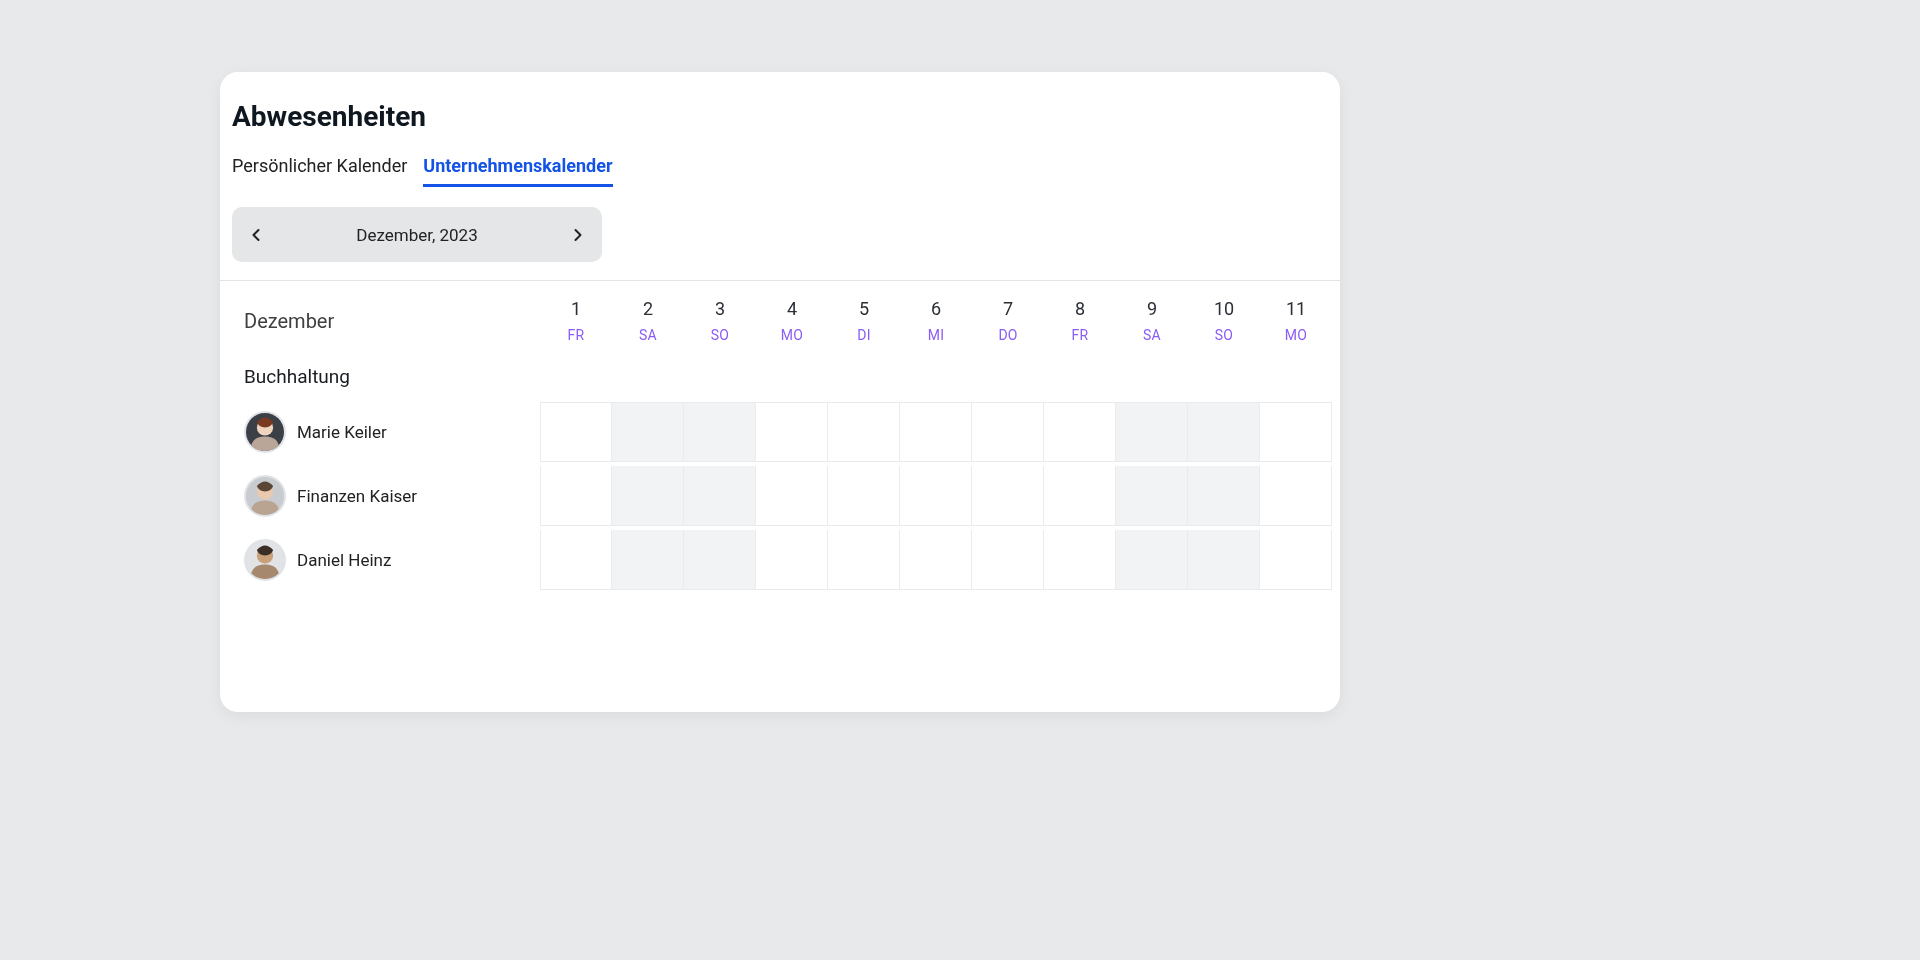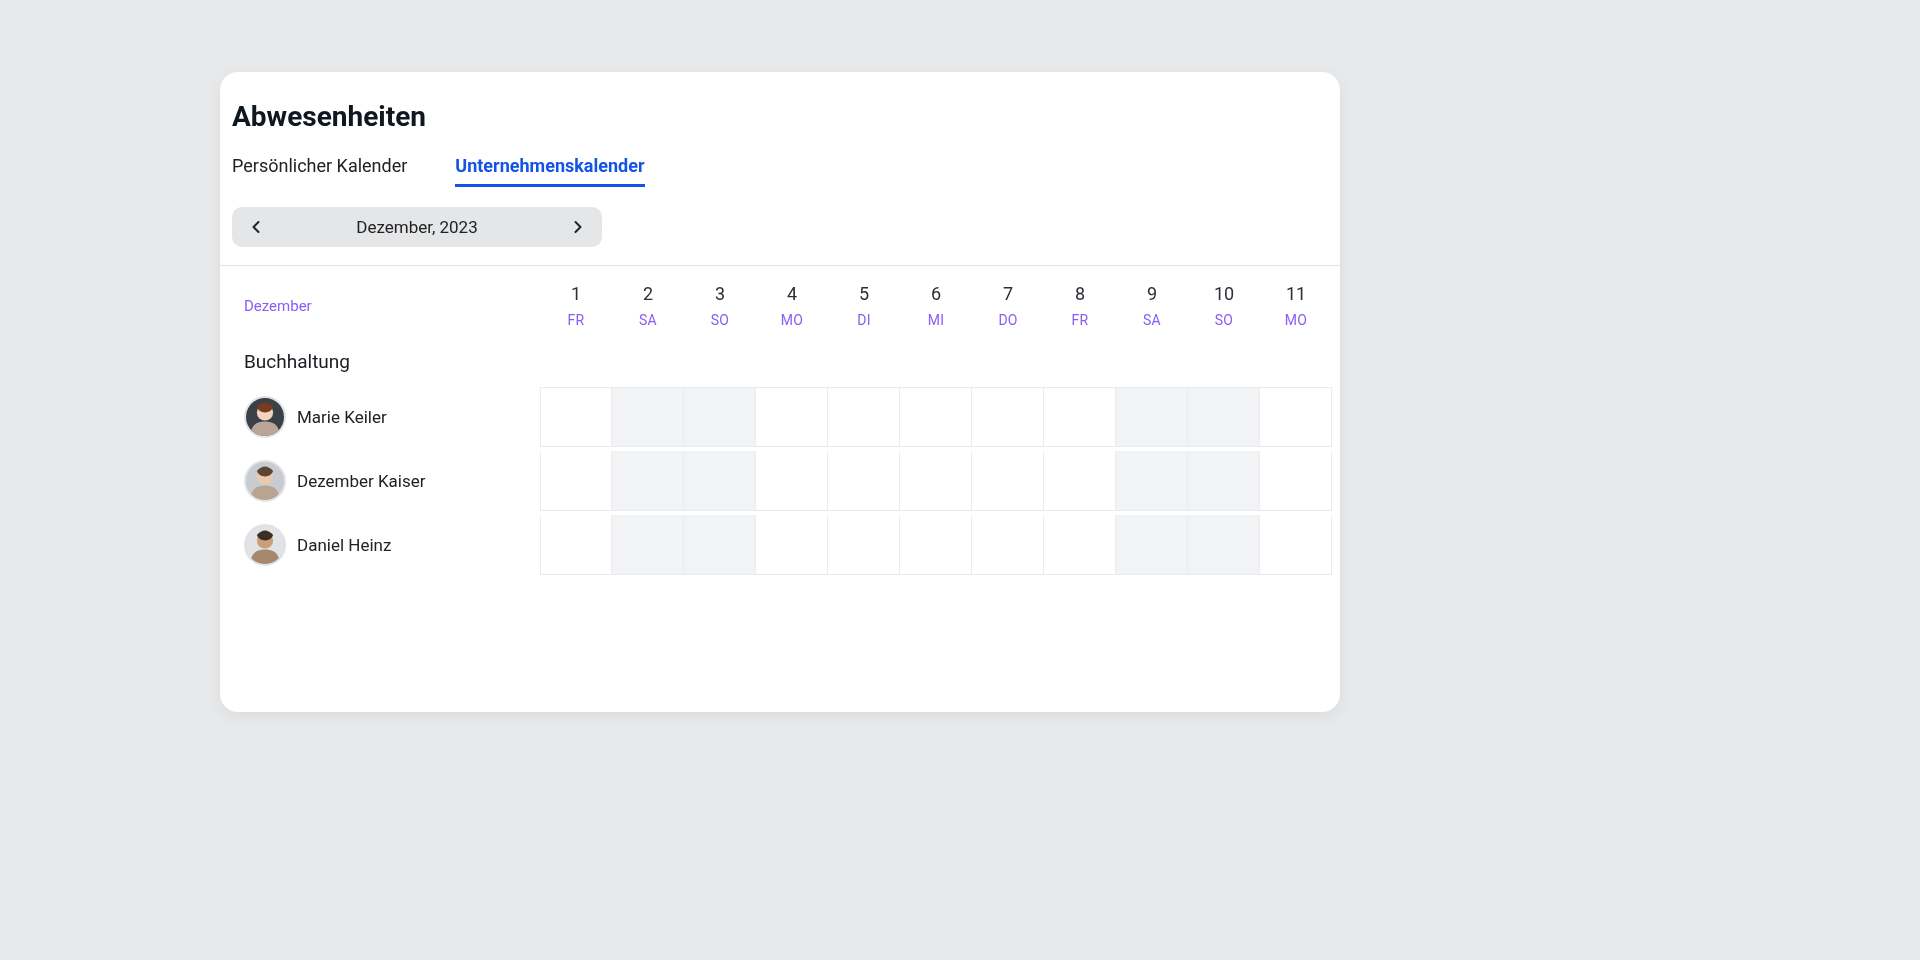--- a/index.html
+++ b/index.html
@@ -24,42 +24,42 @@
     }
     .inner { padding: 28px 0 0 12px; }
     h1.page-title {
       font-size: 28px;
       font-weight: 700;
       color: #0f1720;
       margin-bottom: 22px;
     }
     .tabs {
       display: flex;
-      gap: 48px;
+      gap: 16px;
       margin-bottom: 20px;
       margin-top: 12px;
     }
     .tab {
       font-size: 18px;
       color: #222;
       padding-bottom: 8px;
       cursor: pointer;
       border-bottom: 3px solid transparent;
     }
     .tab.active {
       color: #1353e6;
       border-bottom-color: #1353e6;
       font-weight: 700;
     }
     .month-picker {
       display: inline-flex;
       align-items: center;
       background: #e5e6e8;
       border-radius: 10px;
-      height: 40px;
+      height: 55px;
       width: 370px;
       justify-content: space-between;
       padding: 0 10px;
       margin-bottom: 18px;
     }
     .month-picker .arrow {
       width: 28px; height: 28px;
       display: flex; align-items: center; justify-content: center;
       cursor: pointer; color: #222;
     }
@@ -98,22 +98,22 @@
       color: #2b2f36;
       line-height: 1.1;
     }
     .day-hdr .wd {
       font-size: 14px;
       color: #8b5cf6;
       letter-spacing: 0.2px;
       margin-top: 8px;
     }
     .month-label {
-      font-size: 15px;
-      color: #8b5cf6;
+      font-size: 20px;
+      color: #404040;
     }
     .group-name {
       font-size: 19px;
       color: #1a1d22;
       padding: 22px 0 12px 0;
     }
     .person-row {
       display: flex;
       align-items: center;
       height: 64px;
@@ -269,21 +269,21 @@
             <div class="person">
         <span class="avatar">
                 <svg viewBox="0 0 42 42">
                   <rect width="42" height="42" fill="#c8ccd1"></rect>
                   <circle cx="21" cy="16" r="9" fill="#e9c9af"></circle>
                   <path d="M12 10 q9 -10 18 0 q-2 6 -9 6 q-7 0 -9 -6" fill="#5b4636"></path>
                   <path d="M5 42 q0 -16 16 -16 q16 0 16 16 Z" fill="#e9c9af" opacity="0.95"></path>
                   <path d="M5 42 q0 -16 16 -16 q16 0 16 16 Z" fill="#2e3338" opacity="0.25"></path>
                 </svg>
               </span>
-        <span class="person-name">Dezember Kaiser</span>
+        <span class="person-name">Finanzen Kaiser</span>
       </div>
           </div>
           <div class="cells">
             <div class="cell"></div>
             <div class="cell weekend"></div>
             <div class="cell weekend"></div>
             <div class="cell"></div>
             <div class="cell"></div>
             <div class="cell"></div>
             <div class="cell"></div>

